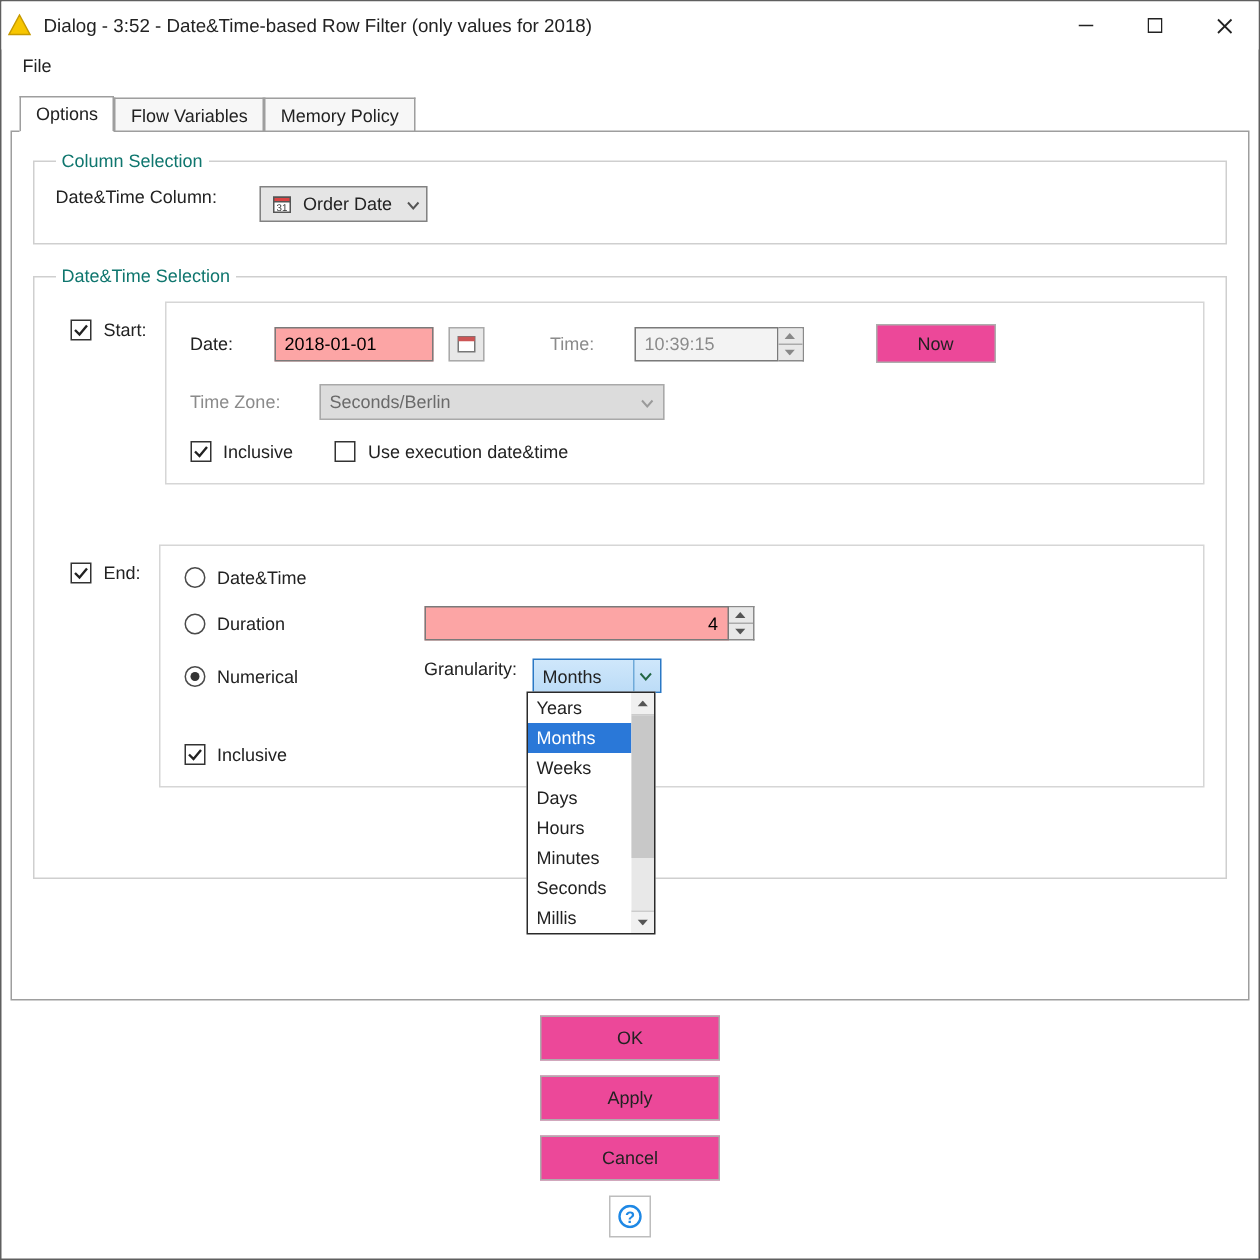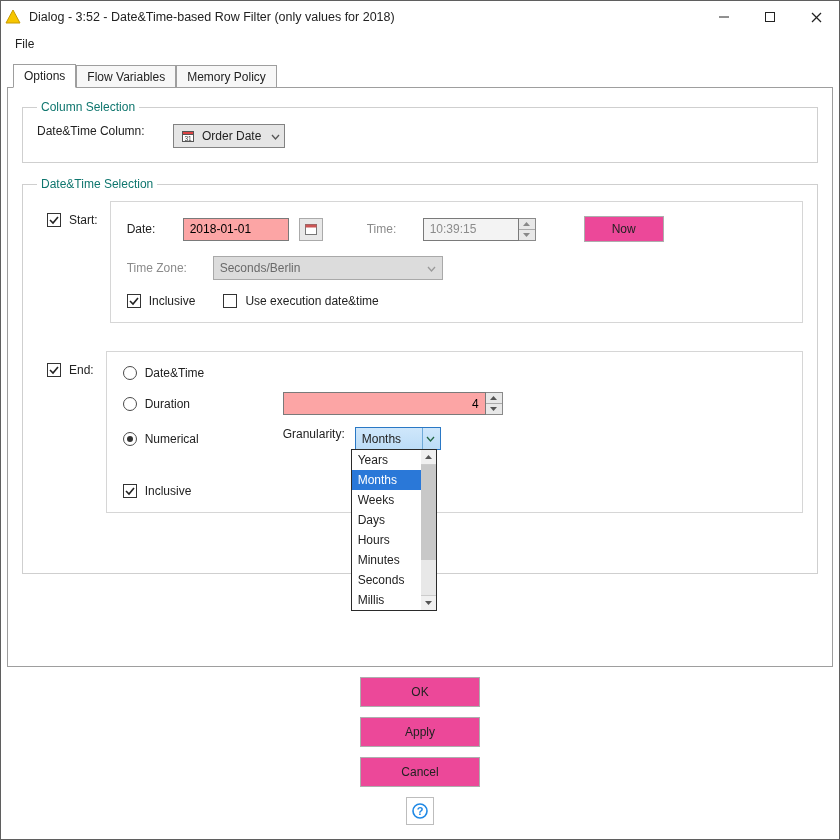--- a/index.html
+++ b/index.html
@@ -109,21 +109,21 @@
   }
   .combo .chevron {
     margin-left: 4px;
   }
   .chevron-svg { width: 9px; height: 6px; }
 
   .dt-section-row {
     display: flex;
     align-items: flex-start;
     gap: 12px;
-    margin-bottom: 28px;
+    margin-bottom: 40px;
   }
   .check-col {
     display: flex; align-items: center; gap: 8px;
     padding-top: 12px;
     margin-left: 10px;
   }
   .checkbox-box {
     width: 14px; height: 14px;
     border: 1px solid #333;
     display: flex; align-items: center; justify-content: center;

